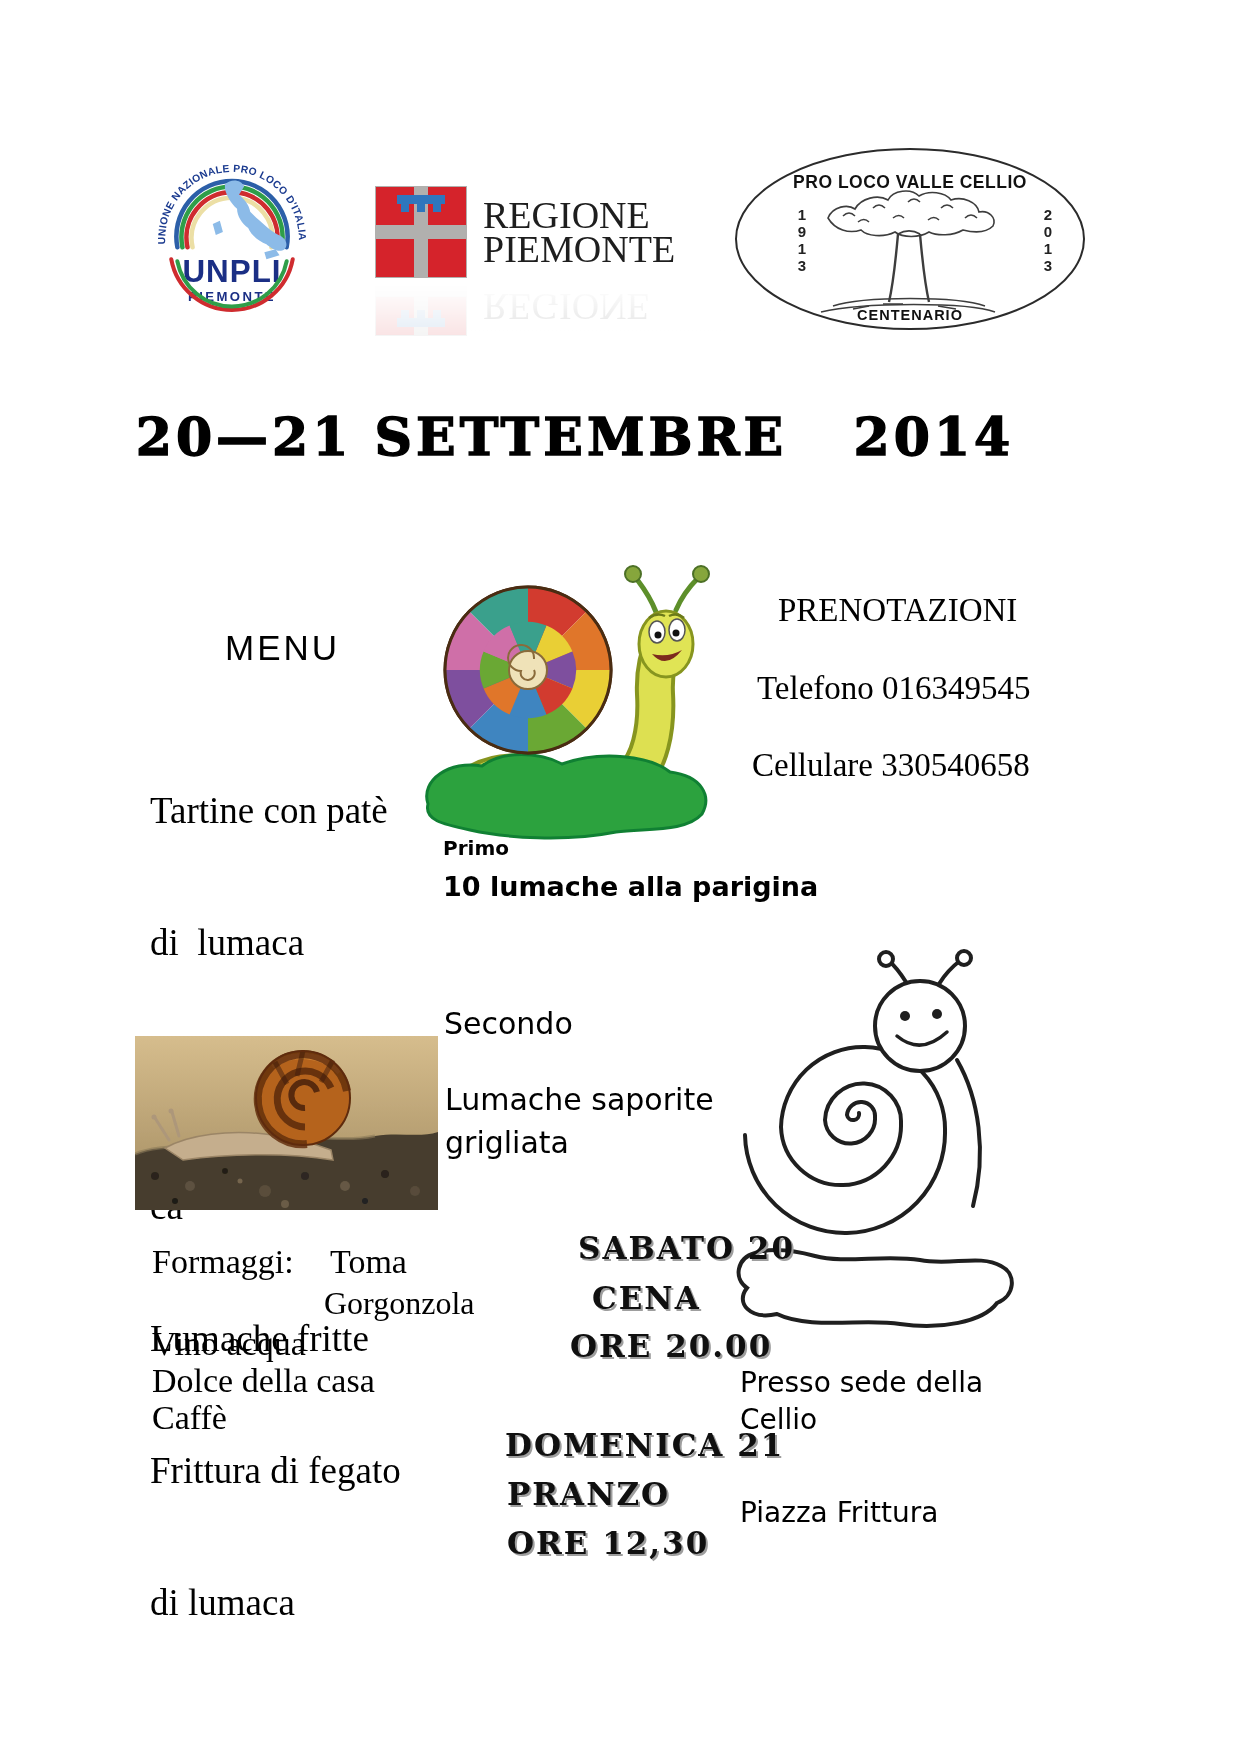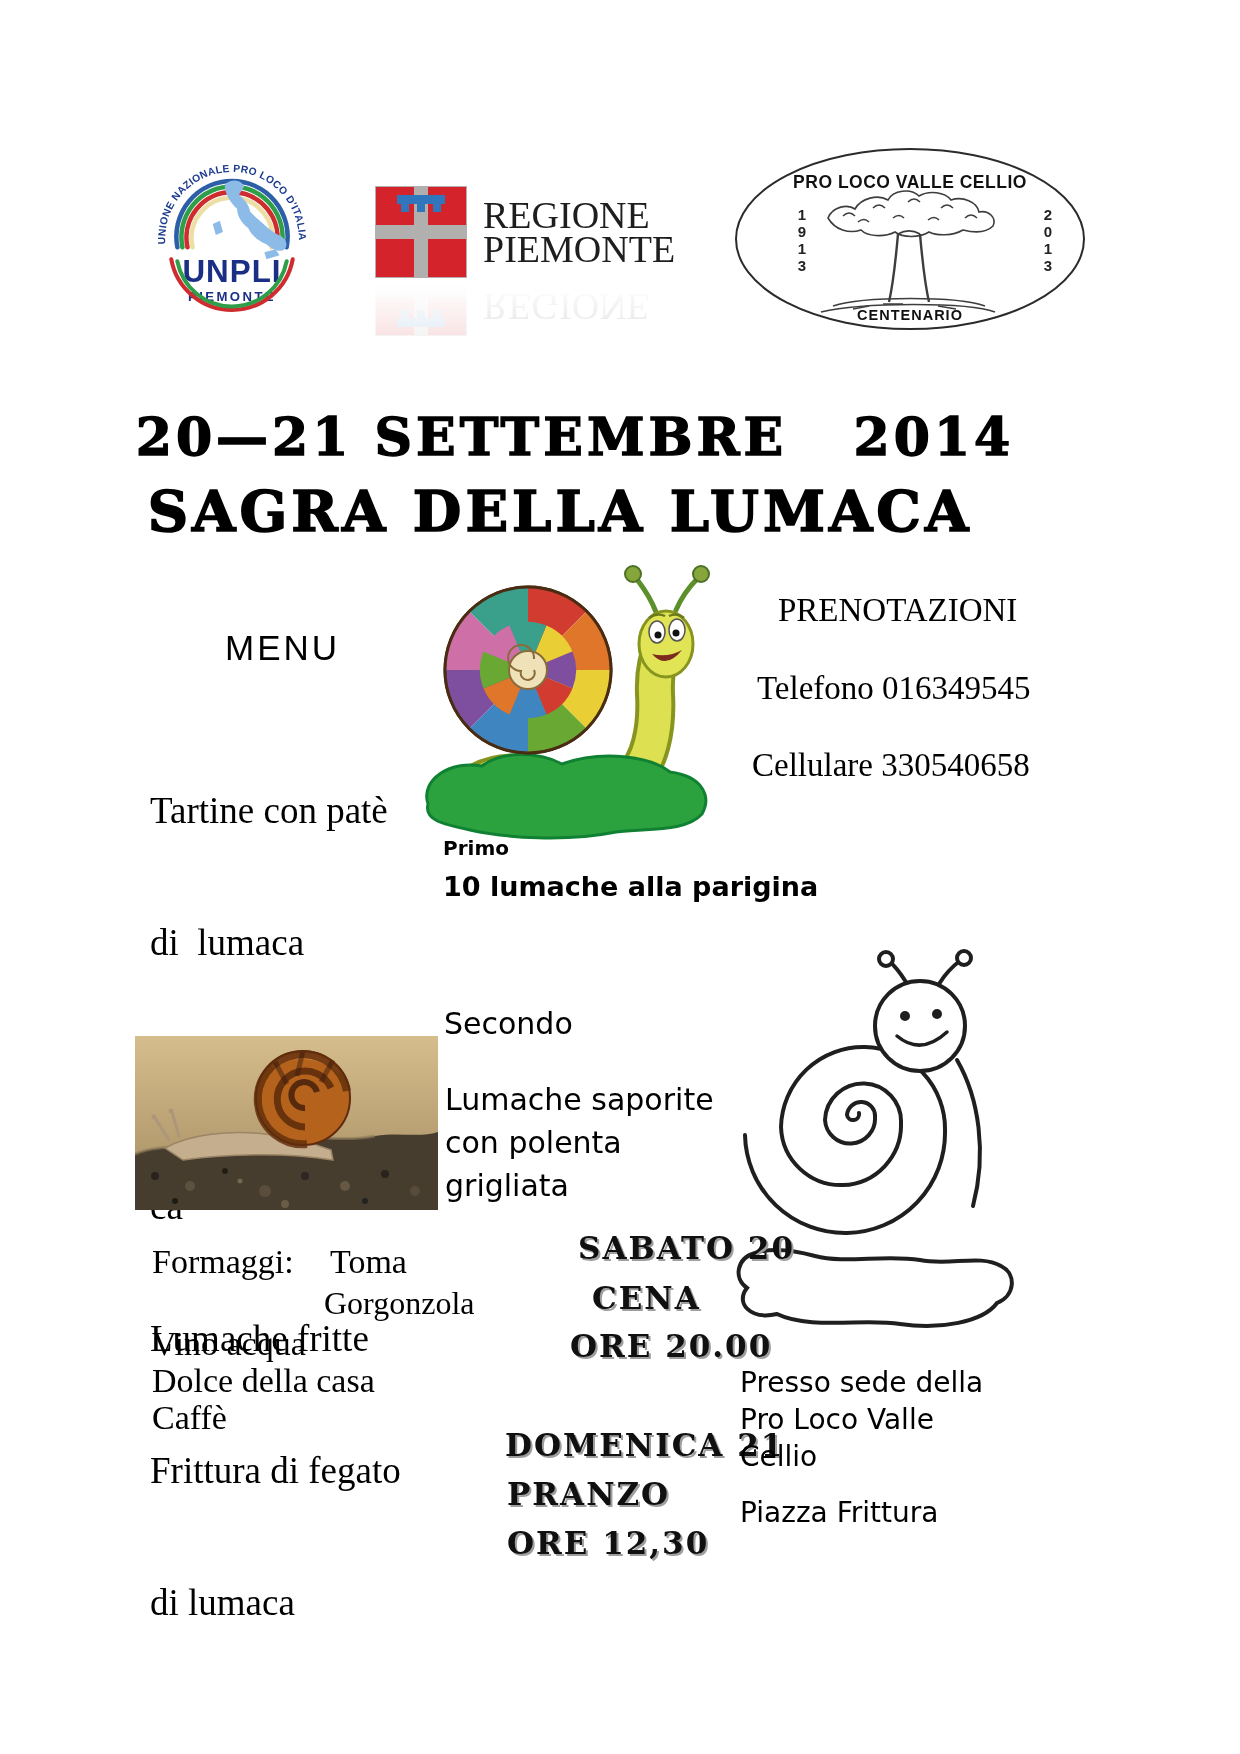--- a/index.html
+++ b/index.html
@@ -145,21 +145,20 @@
 9
 1
 3</div>
     <div class="v-year" style="left:304px;top:60px;">2
 0
 1
 3</div>
   </div>
 
   <div class="abs title1">20—21 SETTEMBRE   2014</div>
-  <div class="abs title2">SAGRA DELLA LUMACA</div>
 
   <div class="abs menu-heading">MENU</div>
   <div class="abs menu-lines">
     <div>Tartine con patè</div>
     <div>di  lumaca</div>
     <div>Spiedini di luma-</div>
     <div>ca</div>
     <div>Lumache fritte</div>
     <div>Frittura di fegato</div>
     <div>di lumaca</div>
@@ -210,21 +209,20 @@
 
   <div class="abs pren-head">PRENOTAZIONI</div>
   <div class="abs pren-tel">Telefono 016349545</div>
   <div class="abs pren-cel">Cellulare 330540658</div>
 
   <div class="abs sans primo-label">Primo</div>
   <div class="abs sans primo-dish">10 lumache alla parigina</div>
   <div class="abs sans secondo-label">Secondo</div>
   <div class="abs sans secondo-lines">
     <div>Lumache saporite</div>
-    <div>con polenta</div>
     <div>grigliata</div>
   </div>
 
   <div class="abs snail-photo">
     <svg width="303" height="174" viewBox="0 0 303 174">
       <defs>
         <linearGradient id="photobg" x1="0" y1="0" x2="0" y2="1">
           <stop offset="0" stop-color="#d6bd8d"></stop>
             <stop offset="1" stop-color="#a18a5f"></stop>
         </linearGradient>
@@ -292,18 +290,17 @@
 
   <div class="abs fancy sab-day">SABATO 20</div>
   <div class="abs fancy sab-meal">CENA</div>
   <div class="abs fancy sab-time">ORE 20.00</div>
   <div class="abs fancy dom-day">DOMENICA 21</div>
   <div class="abs fancy dom-meal">PRANZO</div>
   <div class="abs fancy dom-time">ORE 12,30</div>
 
   <div class="abs sans location">
     <div>Presso sede della</div>
-    <div>Pro Loco Valle</div>
     <div>Cellio</div>
   </div>
   <div class="abs sans piazza">Piazza Frittura</div>
 
 </div>
 
 </body></html>

